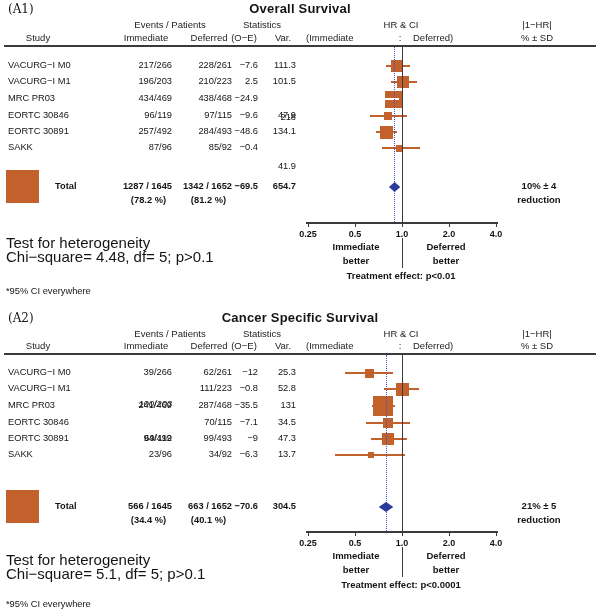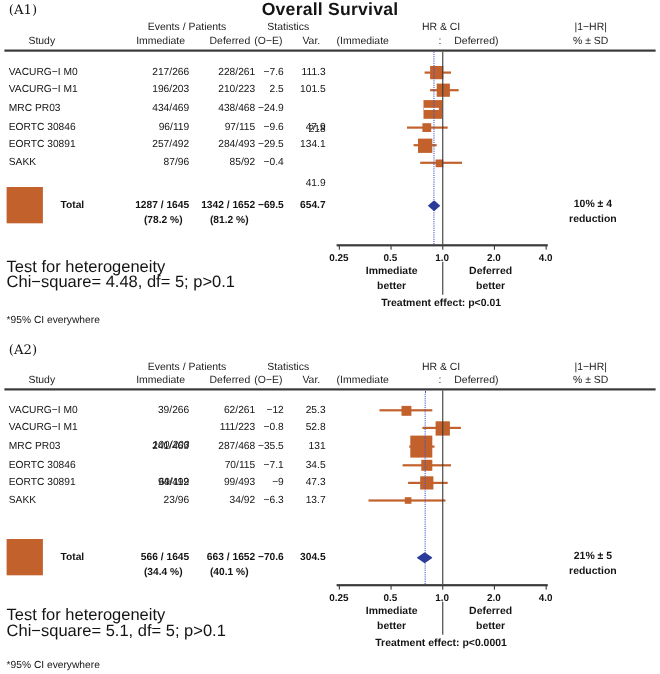--- a/index.html
+++ b/index.html
@@ -5,21 +5,21 @@
   html,body{margin:0;padding:0;}
   body{
     width:600px;height:613px;background:#ffffff;position:relative;
     font-family:"Liberation Sans",sans-serif;color:#141414;
     -webkit-font-smoothing:antialiased;
   }
   .panel{position:absolute;left:0;width:600px;height:306px;}
   .abs{position:absolute;white-space:nowrap;}
   .ctr{transform:translateX(-50%);}
   .plabel{font-family:"DejaVu Serif","Liberation Serif",serif;font-size:12px;}
-  .ptitle{font-size:16px;font-weight:bold;letter-spacing:.2px;}
+  .ptitle{font-size:13px;font-weight:bold;letter-spacing:.2px;}
   .hdr{font-size:9.5px;color:#1c1c1c;}
   .rule{position:absolute;left:4px;width:592px;height:2px;background:#3a3a3a;}
   .cell{position:absolute;font-size:9.3px;}
   .rbox{text-align:right;}
   .bold{font-weight:bold;}
   .het{font-size:15px;}
   .foot{font-size:9.3px;}
   .ticklab{font-size:9px;font-weight:bold;}
   .betterlab{font-size:9.5px;font-weight:bold;}
   .effect{font-size:9.5px;font-weight:bold;}
@@ -67,21 +67,21 @@
       <div class="abs cell rbox" style="left: 208px; top: 93px; width: 50px;">−24.9</div>
       <div class="abs cell rbox" style="left: 246px; top: 93px; width: 50px; margin-top: 19px;">218</div>
       <div class="abs cell" style="left: 8px; top: 110px;">EORTC 30846</div>
       <div class="abs cell rbox" style="left: 92px; top: 110px; width: 80px;">96/119</div>
       <div class="abs cell rbox" style="left: 152px; top: 110px; width: 80px;">97/115</div>
       <div class="abs cell rbox" style="left: 208px; top: 110px; width: 50px;">−9.6</div>
       <div class="abs cell rbox" style="left: 246px; top: 110px; width: 50px;">47.9</div>
       <div class="abs cell" style="left: 8px; top: 126px;">EORTC 30891</div>
       <div class="abs cell rbox" style="left: 92px; top: 126px; width: 80px;">257/492</div>
       <div class="abs cell rbox" style="left: 152px; top: 126px; width: 80px;">284/493</div>
-      <div class="abs cell rbox" style="left: 208px; top: 126px; width: 50px;">−29.5</div>
+      <div class="abs cell rbox" style="left: 208px; top: 126px; width: 50px;">−48.6</div>
       <div class="abs cell rbox" style="left: 246px; top: 126px; width: 50px;">134.1</div>
       <div class="abs cell" style="left: 8px; top: 142px;">SAKK</div>
       <div class="abs cell rbox" style="left: 92px; top: 142px; width: 80px;">87/96</div>
       <div class="abs cell rbox" style="left: 152px; top: 142px; width: 80px;">85/92</div>
       <div class="abs cell rbox" style="left: 208px; top: 142px; width: 50px;">−0.4</div>
       <div class="abs cell rbox" style="left: 246px; top: 142px; width: 50px; margin-top: 19px;">41.9</div>
       <div class="abs" style="left: 6px; top: 170px; width: 33px; height: 33px; background: rgb(194, 97, 44);"></div>
       <div class="abs cell bold" style="left: 55px; top: 181px;">Total</div>
       <div class="abs cell rbox bold" style="left: 82px; top: 181px; width: 90px;">1287 / 1645</div>
       <div class="abs cell rbox bold" style="left: 82px; top: 195px; width: 84px;">(78.2 %)</div>
@@ -129,20 +129,21 @@
       <div class="abs effect ctr" style="left: 401px; top: 270px;">Treatment effect:  p&lt;0.01</div>
     </div>
 
   <div class="abs het" style="left:6px;top:234px;">Test for heterogeneity</div>
   <div class="abs het" style="left:6px;top:248px;">Chi−square= 4.48,  df= 5;  p&gt;0.1</div>
   <div class="abs foot" style="left:6px;top:286px;">*95% CI everywhere</div>
 </div>
 
 <div class="panel" style="top:307px;">
   <div class="abs plabel" style="left:8px;top:4px;">(A2)</div>
+  <div class="abs ptitle ctr" style="left:300px;top:3px;">Cancer Specific Survival</div>
 
   <div class="abs hdr ctr" style="left:170px;top:21px;">Events / Patients</div>
   <div class="abs hdr ctr" style="left:262px;top:21px;">Statistics</div>
   <div class="abs hdr ctr" style="left:401px;top:21px;">HR &amp; CI</div>
   <div class="abs hdr ctr" style="left:537px;top:21px;">|1−HR|</div>
 
   <div class="abs hdr ctr" style="left:38px;top:33px;">Study</div>
   <div class="abs hdr ctr" style="left:146px;top:33px;">Immediate</div>
   <div class="abs hdr ctr" style="left:209px;top:33px;">Deferred</div>
   <div class="abs hdr ctr" style="left:244px;top:33px;">(O−E)</div>

